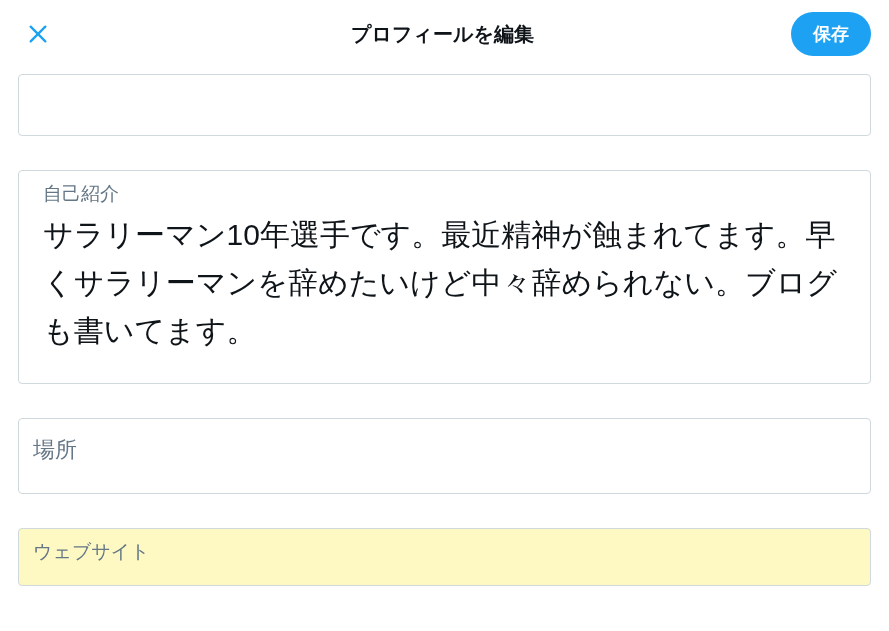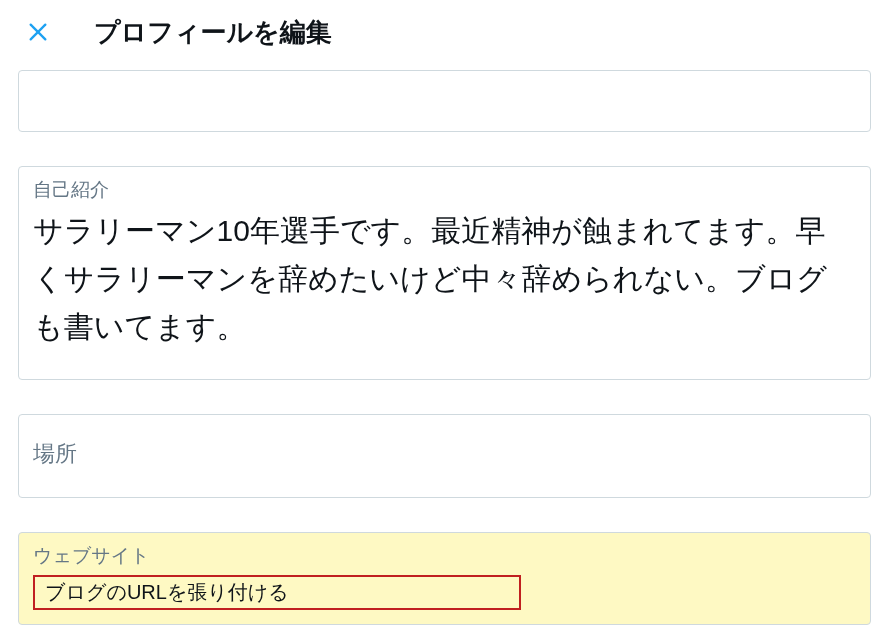--- a/index.html
+++ b/index.html
@@ -28,61 +28,63 @@
       justify-content: center;
       color: #1DA1F2;
       cursor: pointer;
       border-radius: 50%;
     }
     .close-icon svg {
       width: 22px;
       height: 22px;
     }
     .header-title {
-      font-size: 26px;
+      font-size: 20px;
       font-weight: 800;
       color: #0f1419;
       margin-left: 36px;
       flex: 1;
+      text-align: center;
     }
     .save-button {
       background: #1DA1F2;
       color: #ffffff;
       border: none;
       border-radius: 9999px;
       padding: 10px 22px;
       font-size: 18px;
       font-weight: 700;
       cursor: pointer;
     }
     .content {
       padding: 0 18px;
     }
     .field-box {
       border: 1px solid #cfd9de;
       border-radius: 4px;
       margin-bottom: 34px;
       background: #ffffff;
+      padding-left: 10px;
     }
     .field-empty {
       height: 62px;
     }
     .field-label {
       color: #657786;
       font-size: 19px;
       padding: 10px 14px 4px 14px;
     }
     .field-value {
       color: #0f1419;
       font-size: 30px;
       line-height: 1.6;
       padding: 0 14px 28px 14px;
     }
     .field-location {
-      padding: 24px 14px 28px 14px;
+      padding: 16px 14px 28px 14px;
     }
     .field-location .field-label {
       padding: 0;
       font-size: 22px;
     }
     .website-box {
       border: 1px solid #cfd9de;
       border-radius: 4px;
       padding: 10px 14px 14px 14px;
       background: #fef9c3;
@@ -110,35 +112,33 @@
 <body>
 
 <div class="header">
   <div class="close-icon">
     <svg viewBox="0 0 24 24" fill="none" stroke="currentColor" stroke-width="2.5" stroke-linecap="round">
       <line x1="4" y1="4" x2="20" y2="20"></line>
       <line x1="20" y1="4" x2="4" y2="20"></line>
     </svg>
   </div>
   <div class="header-title">プロフィールを編集</div>
+  <button class="save-button">保存</button>
 </div>
 
 <div class="content">
 
   <div class="field-box field-empty"></div>
 
   <div class="field-box">
     <div class="field-label">自己紹介</div>
     <div class="field-value">サラリーマン10年選手です。最近精神が蝕まれてます。早くサラリーマンを辞めたいけど中々辞められない。ブログも書いてます。</div>
   </div>
 
   <div class="field-box field-location">
     <div class="field-label">場所</div>
   </div>
 
   <div class="website-box">
     <div class="website-label">ウェブサイト</div>
-    <div class="website-input-wrap">
-      <input class="website-input" type="text" value="ブログのURLを張り付ける" style="">
-    </div>
   </div>
 
 </div>
 
 </body></html>

